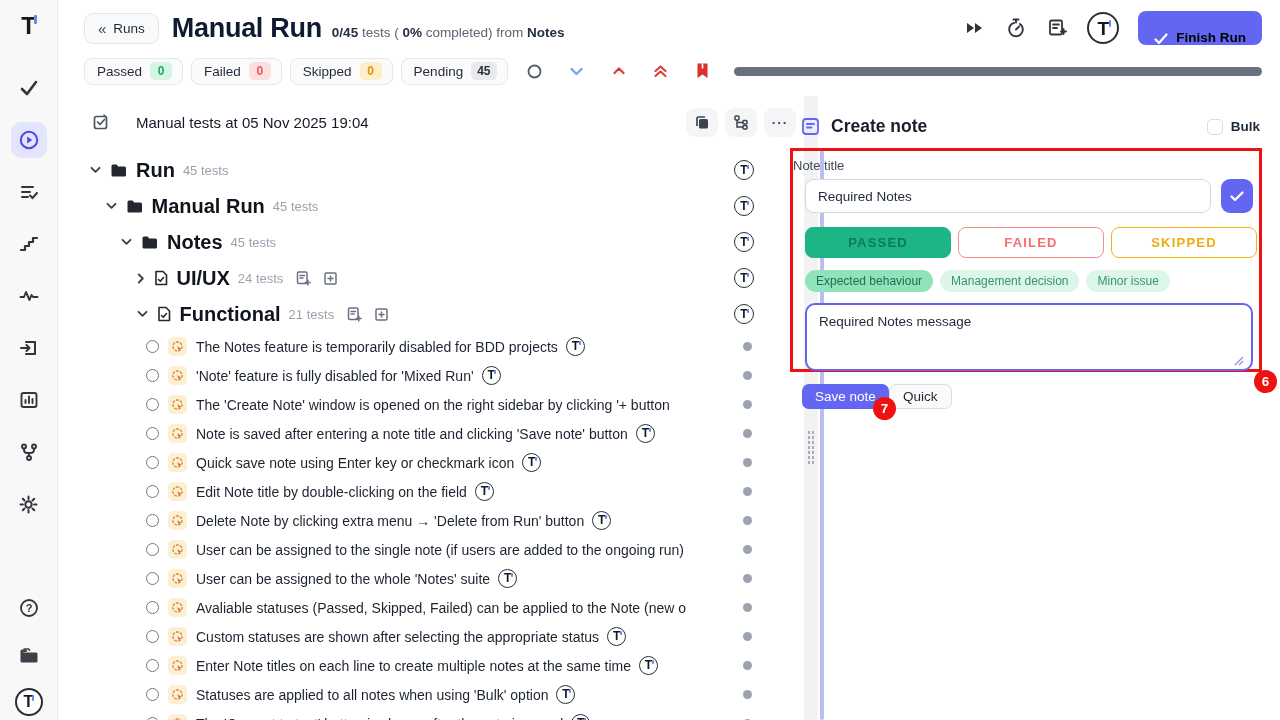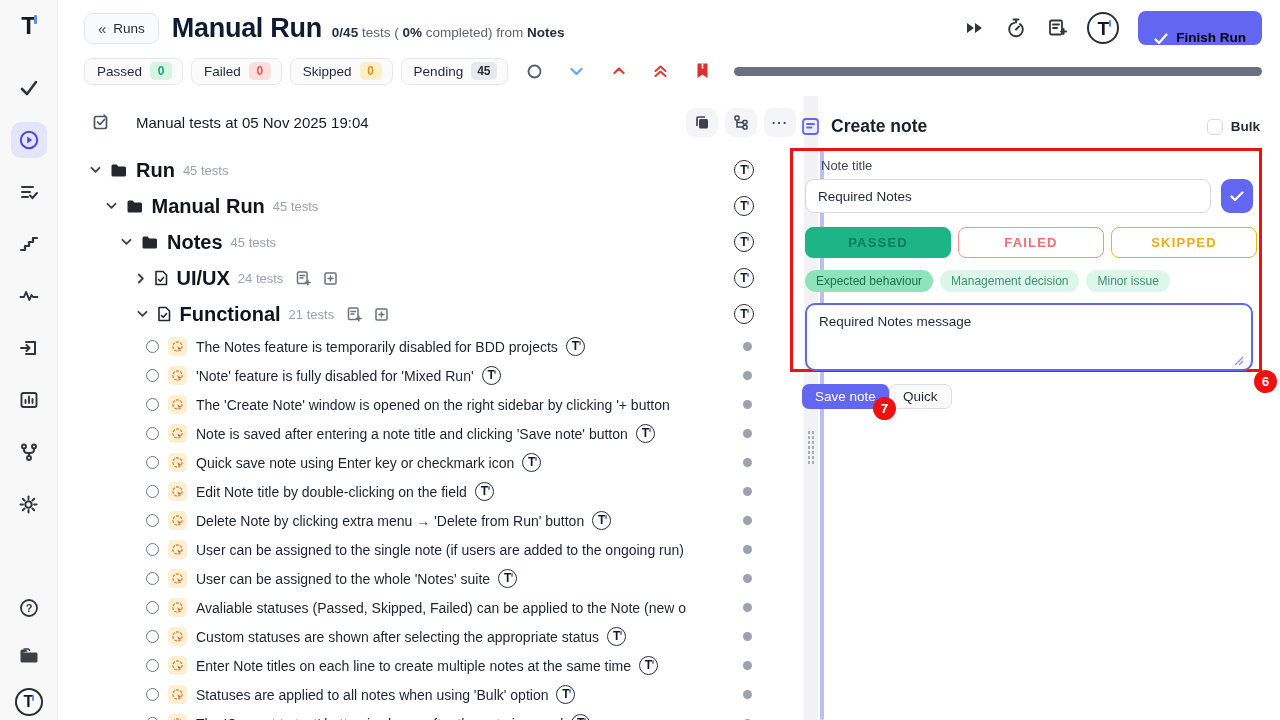--- a/index.html
+++ b/index.html
@@ -78,21 +78,21 @@
 
   
   .note-pane { position:absolute; left:732px; right:0; top:0; bottom:0; }
   .note-header { display:flex; align-items:center; padding:20px 20px 0 10px; }
   .note-title-h { margin-left:10px; font-size:17.5px; font-weight:700; color:#19202b; }
   .bulk { margin-left:auto; display:flex; align-items:center; gap:8px; cursor:pointer; }
   .bulk .box { width:16px; height:16px; border:1.5px solid #d8dadf; border-radius:5px; background:#fff; }
   .bulk .lbl { font-size:13.5px; font-weight:600; color:#1f2937; }
 
   .red-box { position:absolute; left:0; top:52px; width:472px; height:224px; border:3px solid #ee1111; }
-  .nt-label { position:absolute; left:28px; top:7px; font-size:13px; color:#3f4856; }
+  .nt-label { position:absolute; left:0; top:7px; font-size:13px; color:#3f4856; }
   .nt-input { position:absolute; left:12px; top:28px; width:406px; height:34px; border:1px solid #d6d9de;
     border-radius:9px; padding:0 12px; font-size:13.5px; color:#1f2937; font-family:inherit; }
   .check-btn { position:absolute; left:428px; top:28px; width:32px; height:34px; background:#6366f1;
     border:none; border-radius:9px; display:flex; align-items:center; justify-content:center; cursor:pointer; }
   .status-row { position:absolute; left:12px; top:76px; display:flex; gap:7px; }
   .st-btn { width:146px; height:31px; border-radius:8px; font-size:13px; font-weight:700; letter-spacing:1.2px;
     display:flex; align-items:center; justify-content:center; cursor:pointer; background:#fff; font-family:inherit; }
   .st-passed { background:#1db586; border:1.5px solid #1db586; color:#0b7a5e; }
   .st-failed { border:1.5px solid #f republican59090; color:#f56e6e; }
   .st-failed { border:1.5px solid #f59090; color:#f56e6e; }

